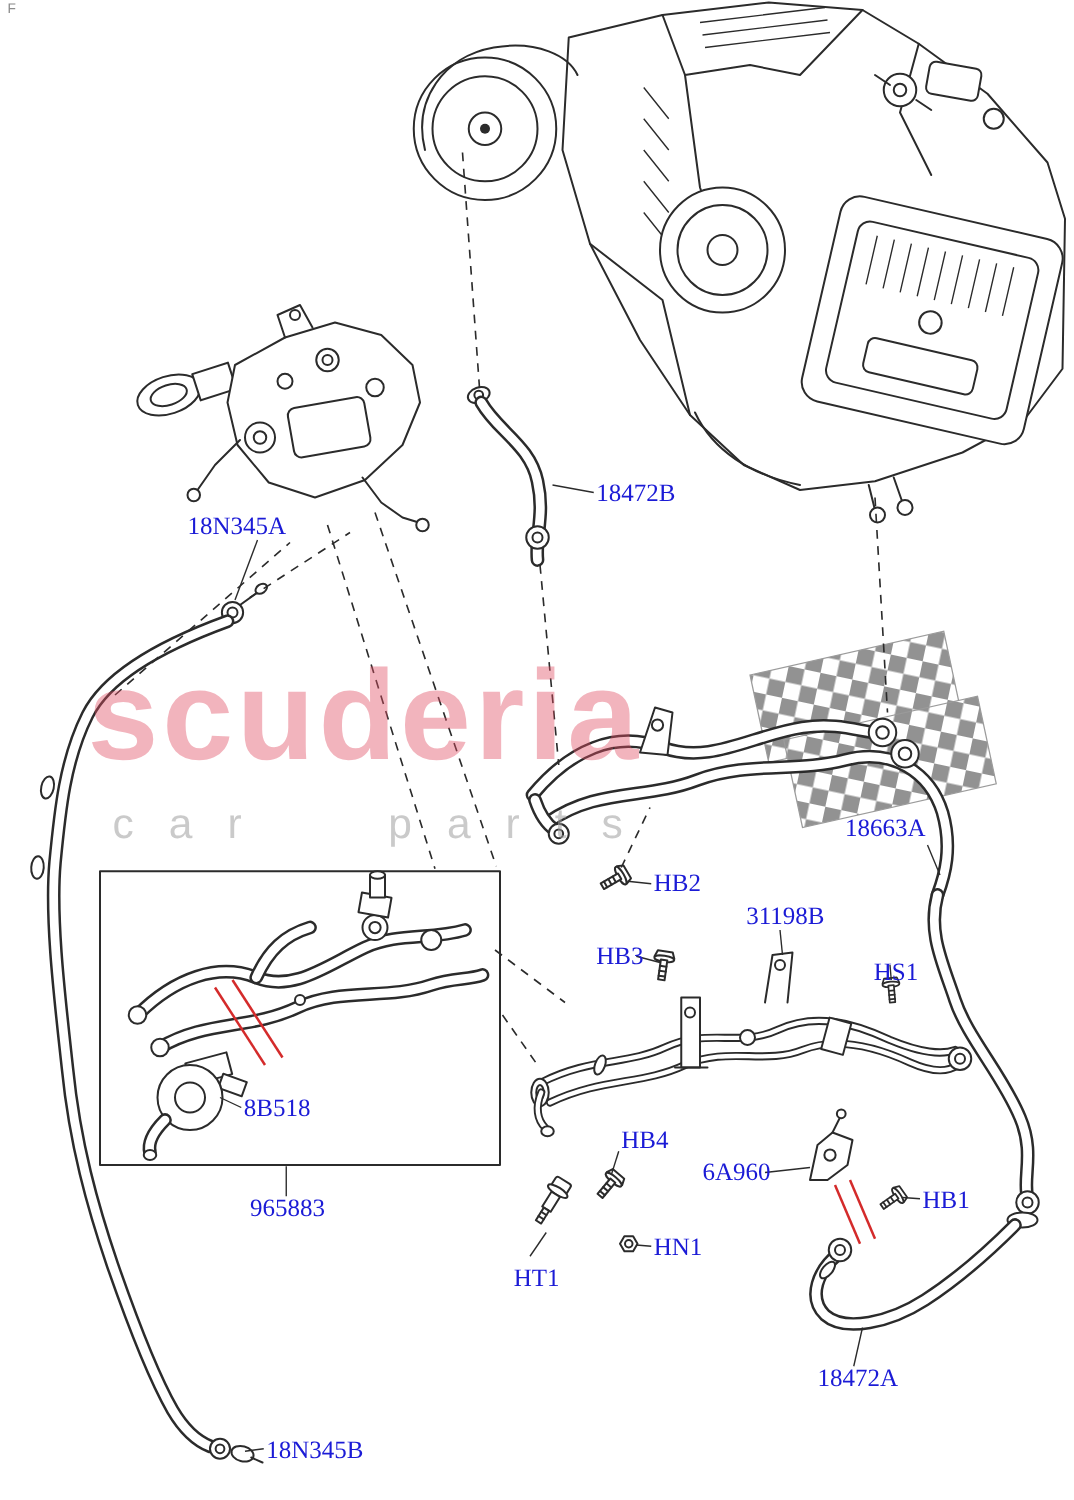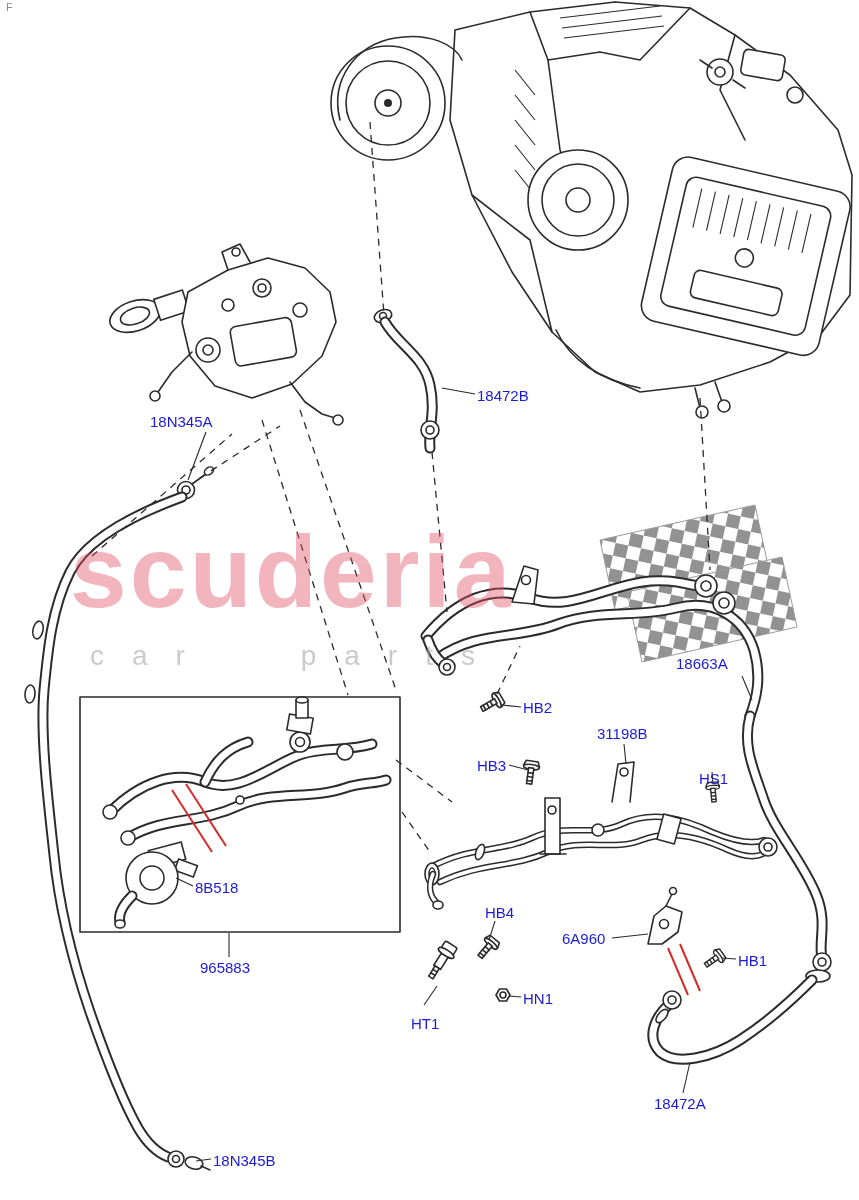--- a/index.html
+++ b/index.html
@@ -18,33 +18,33 @@
   .hoseO{ stroke:var(--line-dark,#2b2b2b); stroke-width:11; fill:none; stroke-linecap:round; }
   .hoseI{ stroke:#ffffff; stroke-width:7; fill:none; stroke-linecap:round; }
   .pipeO{ stroke:var(--line-dark,#2b2b2b); stroke-width:6.5; fill:none; stroke-linecap:round; }
   .pipeI{ stroke:#ffffff; stroke-width:3.5; fill:none; stroke-linecap:round; }
   .dash { stroke:var(--line-dark,#2b2b2b); stroke-width:1.3; fill:none; stroke-dasharray:7 6; }
   .lead { stroke:var(--line-dark,#2b2b2b); stroke-width:1.1; fill:none; }
   .red  { stroke:var(--highlight-red,#d42b2b); stroke-width:2; fill:none; }
 
   .part-label {
     position:absolute; z-index:6;
-    font-size:15px; line-height:17px;
+    font-size:20px; line-height:17px;
     color:var(--label-blue,#1b1bd6);
-    white-space:nowrap; cursor:pointer;
+    white-space:nowrap; cursor:pointer;font-family:Liberation Serif, serif;
   }
   .wm-title {
     position:absolute; left:70px; top:514px; z-index:5;
     font-size:102px; font-weight:bold; letter-spacing:3px;
     color:var(--watermark-pink,rgba(225,77,97,.42));
     pointer-events:none;
   }
   .wm-sub {
     position:absolute; left:90px; top:640px; z-index:5;
-    font-size:28px; letter-spacing:28px; word-spacing:52px;
+    font-size:34px; letter-spacing:28px; word-spacing:52px;
     color:var(--watermark-gray,rgba(158,158,158,.55));
     pointer-events:none;
   }
   .corner-mark { position:absolute; left:6px; top:1px; z-index:2; font-size:11px; color:#8b8b8b; }
 </style>
 </head>
 <body>
 
 <div class="page">
 
@@ -311,21 +311,21 @@
   <div class="wm-sub">car parts</div>
 
   <div class="part-label" style="left:150px;top:413px">18N345A</div>
   <div class="part-label" style="left:477px;top:387px">18472B</div>
   <div class="part-label" style="left:676px;top:655px">18663A</div>
   <div class="part-label" style="left:523px;top:699px">HB2</div>
   <div class="part-label" style="left:597px;top:725px">31198B</div>
   <div class="part-label" style="left:477px;top:757px">HB3</div>
   <div class="part-label" style="left:699px;top:770px">HS1</div>
   <div class="part-label" style="left:195px;top:879px">8B518</div>
-  <div class="part-label" style="left:485px;top:904px">HB4</div>
+  <div class="part-label" style="left:497px;top:904px">HB4</div>
   <div class="part-label" style="left:562px;top:930px">6A960</div>
   <div class="part-label" style="left:738px;top:952px">HB1</div>
   <div class="part-label" style="left:200px;top:959px">965883</div>
   <div class="part-label" style="left:411px;top:1015px">HT1</div>
   <div class="part-label" style="left:523px;top:990px">HN1</div>
   <div class="part-label" style="left:654px;top:1095px">18472A</div>
   <div class="part-label" style="left:213px;top:1152px">18N345B</div>
 
 </div>
 

